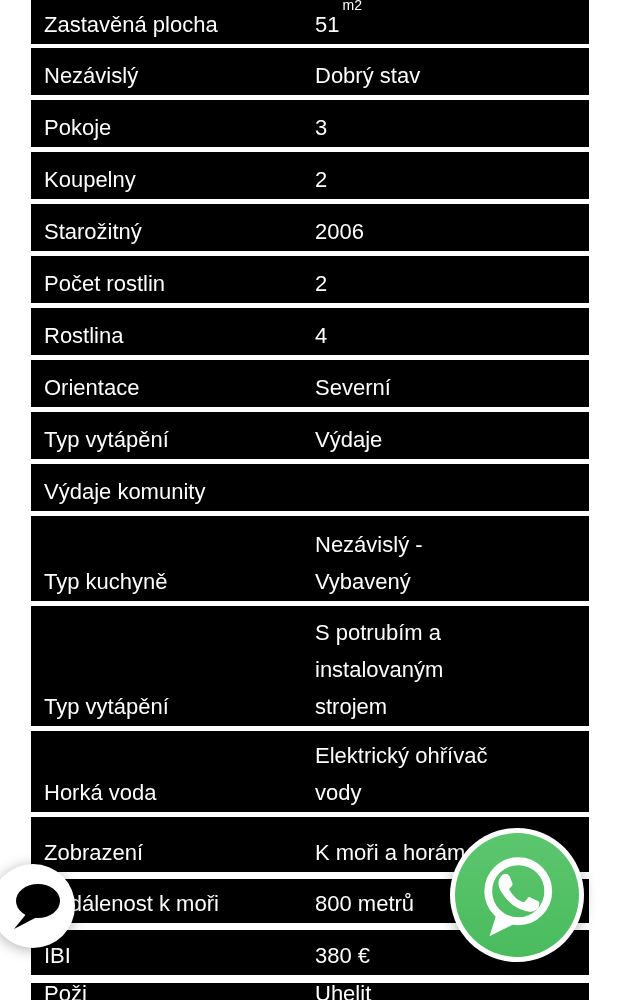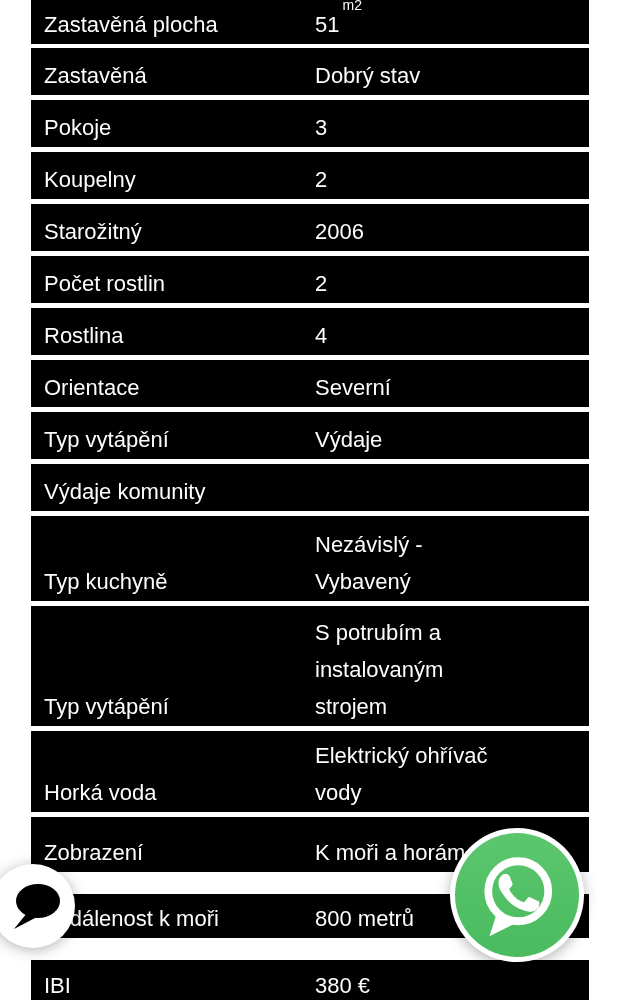--- a/index.html
+++ b/index.html
@@ -6,21 +6,21 @@
   body{width:620px;height:1000px;font-family:"Liberation Sans","DejaVu Sans",sans-serif;}
   .screen{position:relative;width:620px;height:1000px;background:#ffffff;overflow:hidden;}
   .table{position:absolute;left:31px;top:0;width:558px;}
   .row{background:#000000;color:#fdfdfd;display:flex;align-items:flex-end;
        box-sizing:border-box;padding:0 6px 1px 13px;font-size:22px;line-height:37px;}
   .row .label{width:271px;flex-shrink:0;}
   .row .value{white-space:pre-line;max-width:245px;}
   .vsup{font-size:14px;vertical-align:super;position:relative;top:-14px;margin-left:3px;line-height:0;}
   .h44{height:44px}.h47{height:47px}.h85{height:85px}.h120{height:120px}
   .h81{height:81px}.h55{height:55px}.h45{height:45px}.h30{height:30px}
-  .mb4{margin-bottom:4px}.mb5{margin-bottom:5px}.mb7{margin-bottom:22px}.mb8{margin-bottom:8px}
+  .mb4{margin-bottom:4px}.mb5{margin-bottom:5px}.mb7{margin-bottom:7px}.mb8{margin-bottom:8px}
   
   .chat-fab{position:absolute;left:-9px;top:864px;width:84px;height:84px;border-radius:50%;
             background:#ffffff;box-shadow:0 2px 14px rgba(0,0,0,.30);cursor:pointer;}
   
   .wa-fab{position:absolute;left:450px;top:828px;width:134px;height:134px;border-radius:50%;
           background:#ffffff;box-shadow:0 3px 14px rgba(0,0,0,.30);
           display:flex;align-items:center;justify-content:center;cursor:pointer;}
   .wa-inner{width:124px;height:124px;border-radius:50%;
             background:linear-gradient(180deg,#5cc66e 0%,#4abb5e 100%);
             display:flex;align-items:center;justify-content:center;}
@@ -31,21 +31,21 @@
 <div class="screen">
 
   <div class="table">
 
     <div class="row h44 mb4">
       <div class="label">Zastavěná plocha</div>
       <div class="value"><span>51</span><sup class="vsup">m2</sup></div>
     </div>
 
     <div class="row h47 mb5">
-      <div class="label">Zastavěná</div>
+      <div class="label">Nezávislý</div>
       <div class="value">Dobrý stav</div>
     </div>
 
     <div class="row h47 mb5">
       <div class="label">Pokoje</div>
       <div class="value">3</div>
     </div>
 
     <div class="row h47 mb5">
       <div class="label">Koupelny</div>

